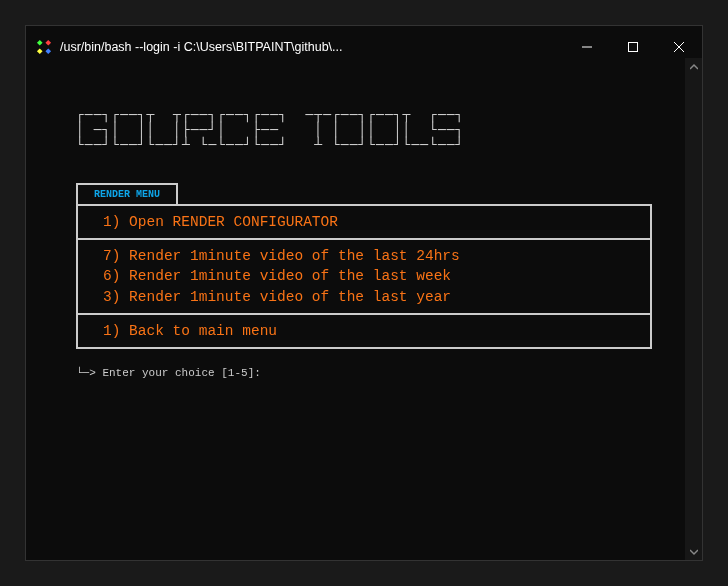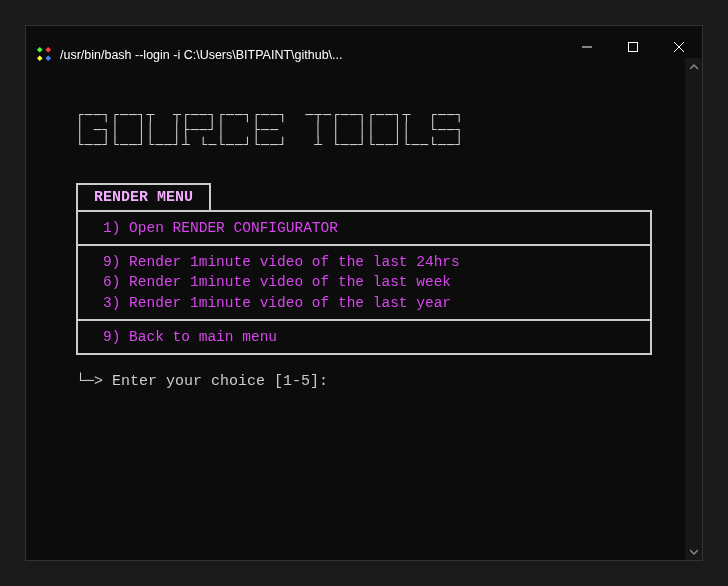--- a/index.html
+++ b/index.html
@@ -18,21 +18,21 @@
       background: #0c0c0c;
       width: 100%;
       height: 100%;
       border: 1px solid #333;
       display: flex;
       flex-direction: column;
       position: relative;
     }
     .titlebar {
       display: flex;
-      align-items: flex-end;
+      align-items: center;
       padding: 6px 0 6px 10px;
       color: #fff;
       font-size: 12.5px;
       font-family: 'Segoe UI', sans-serif;
     }
     .titlebar-icon {
       width: 16px;
       height: 16px;
       margin-right: 8px;
     }
@@ -59,43 +59,43 @@
       overflow: hidden;
     }
     .menu-box {
       margin-top: 20px;
     }
     .menu-tab {
       display: inline-block;
       border: 2px solid #cccccc;
       border-bottom: none;
       padding: 4px 16px;
-      font-size: 15px;
+      font-size: 10px;
       font-weight: bold;
-      color: #f0abfc;
+      color: #0ea5e9;
       margin-left: 0;
     }
     .menu-content {
       border: 2px solid #cccccc;
       font-size: 14.5px;
-      color: #d946ef;
+      color: #f97316;
     }
     .menu-section {
       border-bottom: 2px solid #cccccc;
       padding: 6px 25px;
     }
     .menu-section:last-child {
       border-bottom: none;
     }
     .menu-item {
       line-height: 1.4;
     }
     .prompt-line {
       margin-top: 18px;
-      font-size: 15px;
+      font-size: 11px;
       color: #cccccc;
     }
     .scrollbar {
       position: absolute;
       right: 0;
       top: 32px;
       bottom: 0;
       width: 17px;
       background: #171717;
     }
@@ -168,26 +168,26 @@
 │ ─┐│  ││  │├──┘│   ├──    │ │  ││  ││  └──┐
 └──┘└──┘└──┘┴ └─└──┘└──┘   ┴ └──┘└──┘└──└──┘</pre>
 
     <div class="menu-box">
       <div class="menu-tab">RENDER MENU</div>
       <div class="menu-content">
         <div class="menu-section">
           <div class="menu-item">1) Open RENDER CONFIGURATOR</div>
         </div>
         <div class="menu-section">
-          <div class="menu-item">9) Render 1minute video of the last 24hrs</div>
+          <div class="menu-item">7) Render 1minute video of the last 24hrs</div>
           <div class="menu-item">6) Render 1minute video of the last week</div>
           <div class="menu-item">3) Render 1minute video of the last year</div>
         </div>
         <div class="menu-section">
-          <div class="menu-item">9) Back to  main menu</div>
+          <div class="menu-item">1) Back to  main menu</div>
         </div>
       </div>
     </div>
 
     <div class="prompt-line">
       <span>└─&gt; Enter your choice [1-5]:</span>
     </div>
   </div>
 
   <div class="scrollbar">

